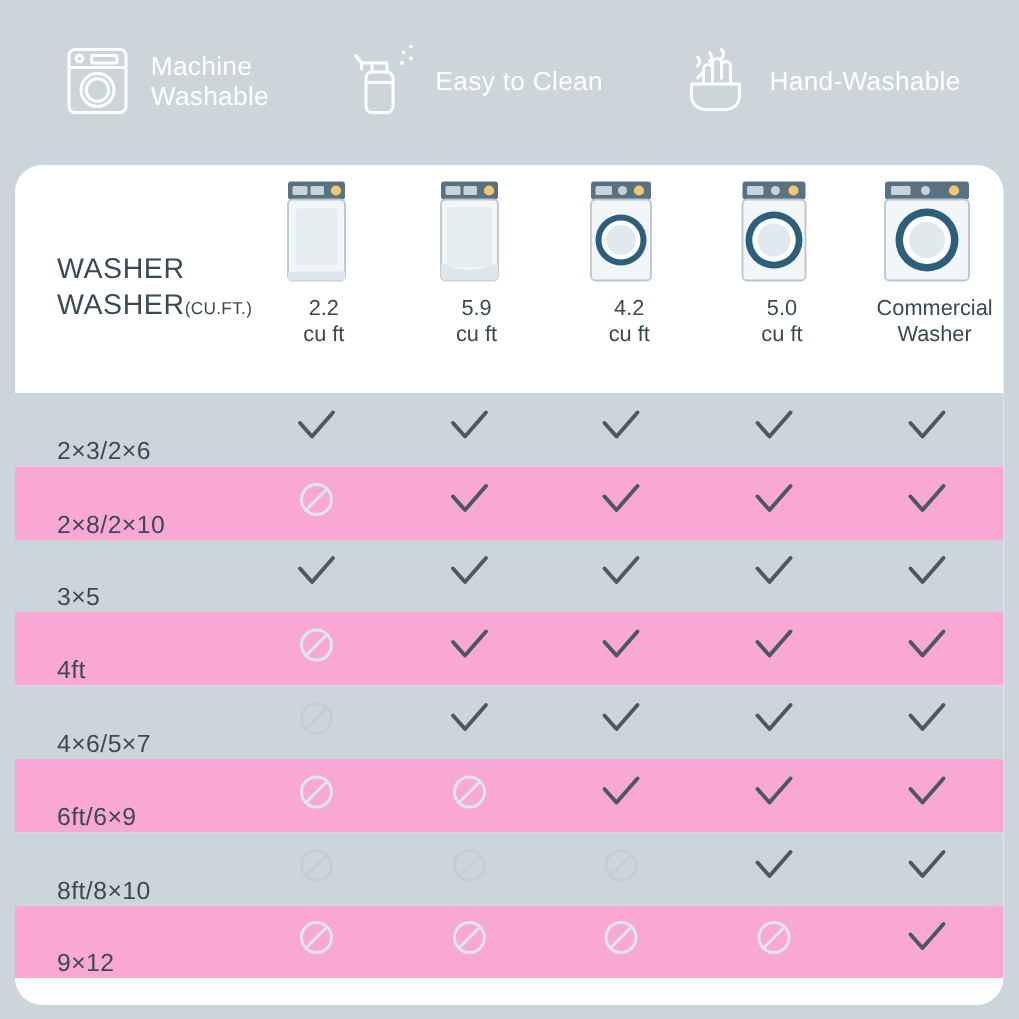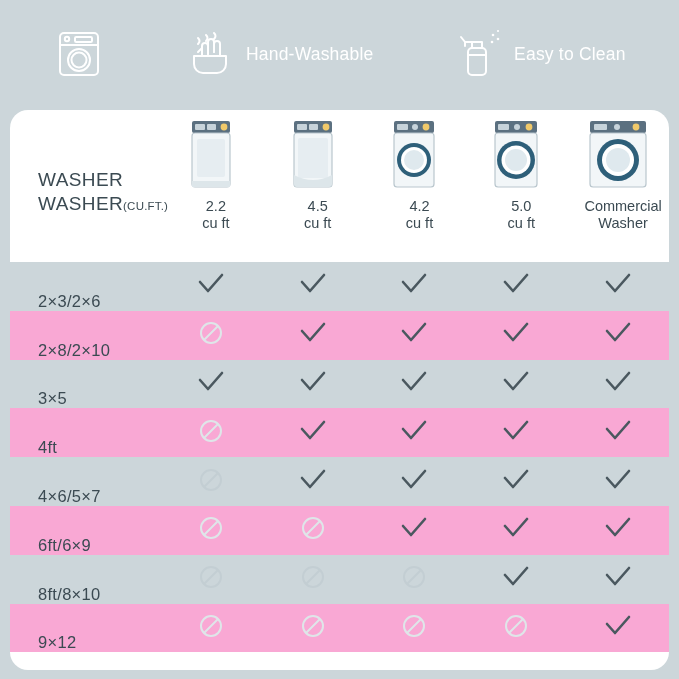--- a/index.html
+++ b/index.html
@@ -164,55 +164,56 @@
       <span class="ficon">
         <svg width="52" height="56" viewBox="0 0 52 56" fill="none" stroke="#ffffff" stroke-width="2">
           <rect x="7" y="7" width="38" height="42" rx="4"></rect>
           <line x1="7" y1="19" x2="45" y2="19"></line>
           <circle cx="14" cy="13" r="2.2"></circle>
           <rect x="22" y="11" width="17" height="5" rx="1.2"></rect>
           <circle cx="26" cy="34" r="11"></circle>
           <circle cx="26" cy="34" r="7.5"></circle>
         </svg>
       </span>
-    </div>
-
-    <div class="feature">
-      <span class="ficon">
-        <svg width="52" height="56" viewBox="0 0 52 56" fill="none" stroke="#ffffff" stroke-width="2" stroke-linecap="round" stroke-linejoin="round">
-          <path d="M10 30 h32 a0 0 0 0 1 0 0 v8 a9 9 0 0 1 -9 9 h-14 a9 9 0 0 1 -9 -9 z"></path>
-          <path d="M18 30 v-10 a3 3 0 0 1 6 0 v8"></path>
-          <path d="M24 28 v-12 a3 3 0 0 1 6 0 v10"></path>
-          <path d="M30 26 v-8 a3 3 0 0 1 6 0 v12"></path>
-          <path d="M18 22 l-4 4"></path>
-          <path d="M14 12 c2 2 2 4 0 6"></path>
-          <path d="M22 9 c2 2 2 4 0 6"></path>
-          <path d="M30 7 c2 2 2 4 0 6"></path>
-        </svg>
-      </span>
-      <span class="flabel">Hand-Washable</span>
+      <span class="flabel"><span>Machine</span><br><span>Washable</span></span>
     </div>
 
     <div class="feature">
       <span class="ficon">
         <svg width="52" height="56" viewBox="0 0 52 56" fill="none" stroke="#ffffff" stroke-width="2" stroke-linecap="round" stroke-linejoin="round">
           <rect x="16" y="22" width="18" height="27" rx="4"></rect>
           <path d="M20 22 v-6 h10 v6"></path>
           <path d="M20 16 h-7 l-4 -5"></path>
           <path d="M13 16 v4"></path>
           <line x1="17" y1="29" x2="33" y2="29"></line>
           <circle cx="41" cy="9" r="1.3" fill="#ffffff" stroke="none"></circle>
           <circle cx="46" cy="13" r="1.3" fill="#ffffff" stroke="none"></circle>
           <circle cx="40" cy="16" r="1.3" fill="#ffffff" stroke="none"></circle>
           <circle cx="46" cy="5" r="1.1" fill="#ffffff" stroke="none"></circle>
         </svg>
       </span>
       <span class="flabel">Easy to Clean</span>
     </div>
 
+    <div class="feature">
+      <span class="ficon">
+        <svg width="52" height="56" viewBox="0 0 52 56" fill="none" stroke="#ffffff" stroke-width="2" stroke-linecap="round" stroke-linejoin="round">
+          <path d="M10 30 h32 a0 0 0 0 1 0 0 v8 a9 9 0 0 1 -9 9 h-14 a9 9 0 0 1 -9 -9 z"></path>
+          <path d="M18 30 v-10 a3 3 0 0 1 6 0 v8"></path>
+          <path d="M24 28 v-12 a3 3 0 0 1 6 0 v10"></path>
+          <path d="M30 26 v-8 a3 3 0 0 1 6 0 v12"></path>
+          <path d="M18 22 l-4 4"></path>
+          <path d="M14 12 c2 2 2 4 0 6"></path>
+          <path d="M22 9 c2 2 2 4 0 6"></path>
+          <path d="M30 7 c2 2 2 4 0 6"></path>
+        </svg>
+      </span>
+      <span class="flabel">Hand-Washable</span>
+    </div>
+
   </div>
 
   <div class="card">
 
     <div class="thead">
       <div class="title">
         <span>WASHER</span><br>
         <span>WASHER</span><span class="sub">(CU.FT.)</span>
       </div>
 
@@ -238,21 +239,21 @@
             <svg width="62" height="78" viewBox="0 0 62 78">
               <rect x="12" y="6" width="38" height="12" rx="2" fill="#5b7080"></rect>
               <rect x="15" y="9" width="10" height="6" rx="1" fill="#c7d3da"></rect>
               <rect x="27" y="9" width="9" height="6" rx="1" fill="#c7d3da"></rect>
               <circle cx="44" cy="12" r="3.4" fill="#f0c96a"></circle>
               <rect x="12" y="18" width="38" height="54" rx="3" fill="#f2f6f8" stroke="#b9c6cd" stroke-width="1.2"></rect>
               <rect x="16" y="23" width="30" height="40" rx="2" fill="#e6edf1"></rect>
               <path d="M12 60 q19 10 38 0 v9 a3 3 0 0 1 -3 3 h-32 a3 3 0 0 1 -3 -3 z" fill="#dde6ea"></path>
             </svg>
           </span>
-          <span class="clabel"><span>4.5</span><br><span>cu ft</span></span>
+          <span class="clabel"><span>5.9</span><br><span>cu ft</span></span>
         </div>
 
         <div class="colhead">
           <span>
             <svg width="62" height="78" viewBox="0 0 62 78">
               <rect x="11" y="6" width="40" height="12" rx="2" fill="#5b7080"></rect>
               <rect x="14" y="9" width="11" height="6" rx="1" fill="#c7d3da"></rect>
               <circle cx="32" cy="12" r="3" fill="#c7d3da"></circle>
               <circle cx="43" cy="12" r="3.4" fill="#f0c96a"></circle>
               <rect x="11" y="18" width="40" height="54" rx="3" fill="#f2f6f8" stroke="#b9c6cd" stroke-width="1.2"></rect>

